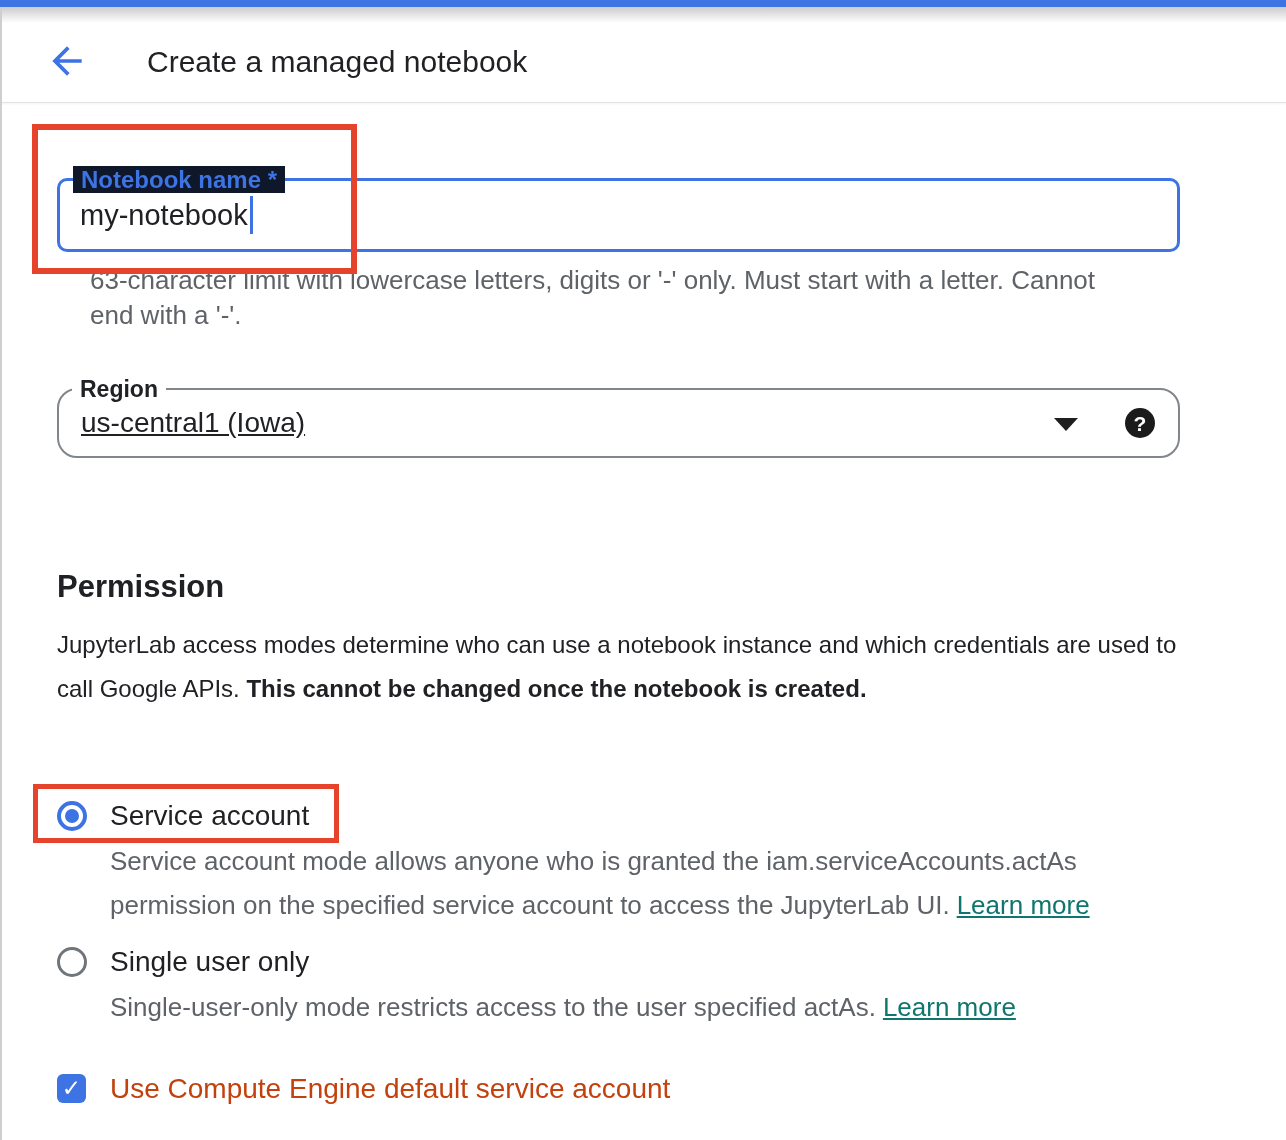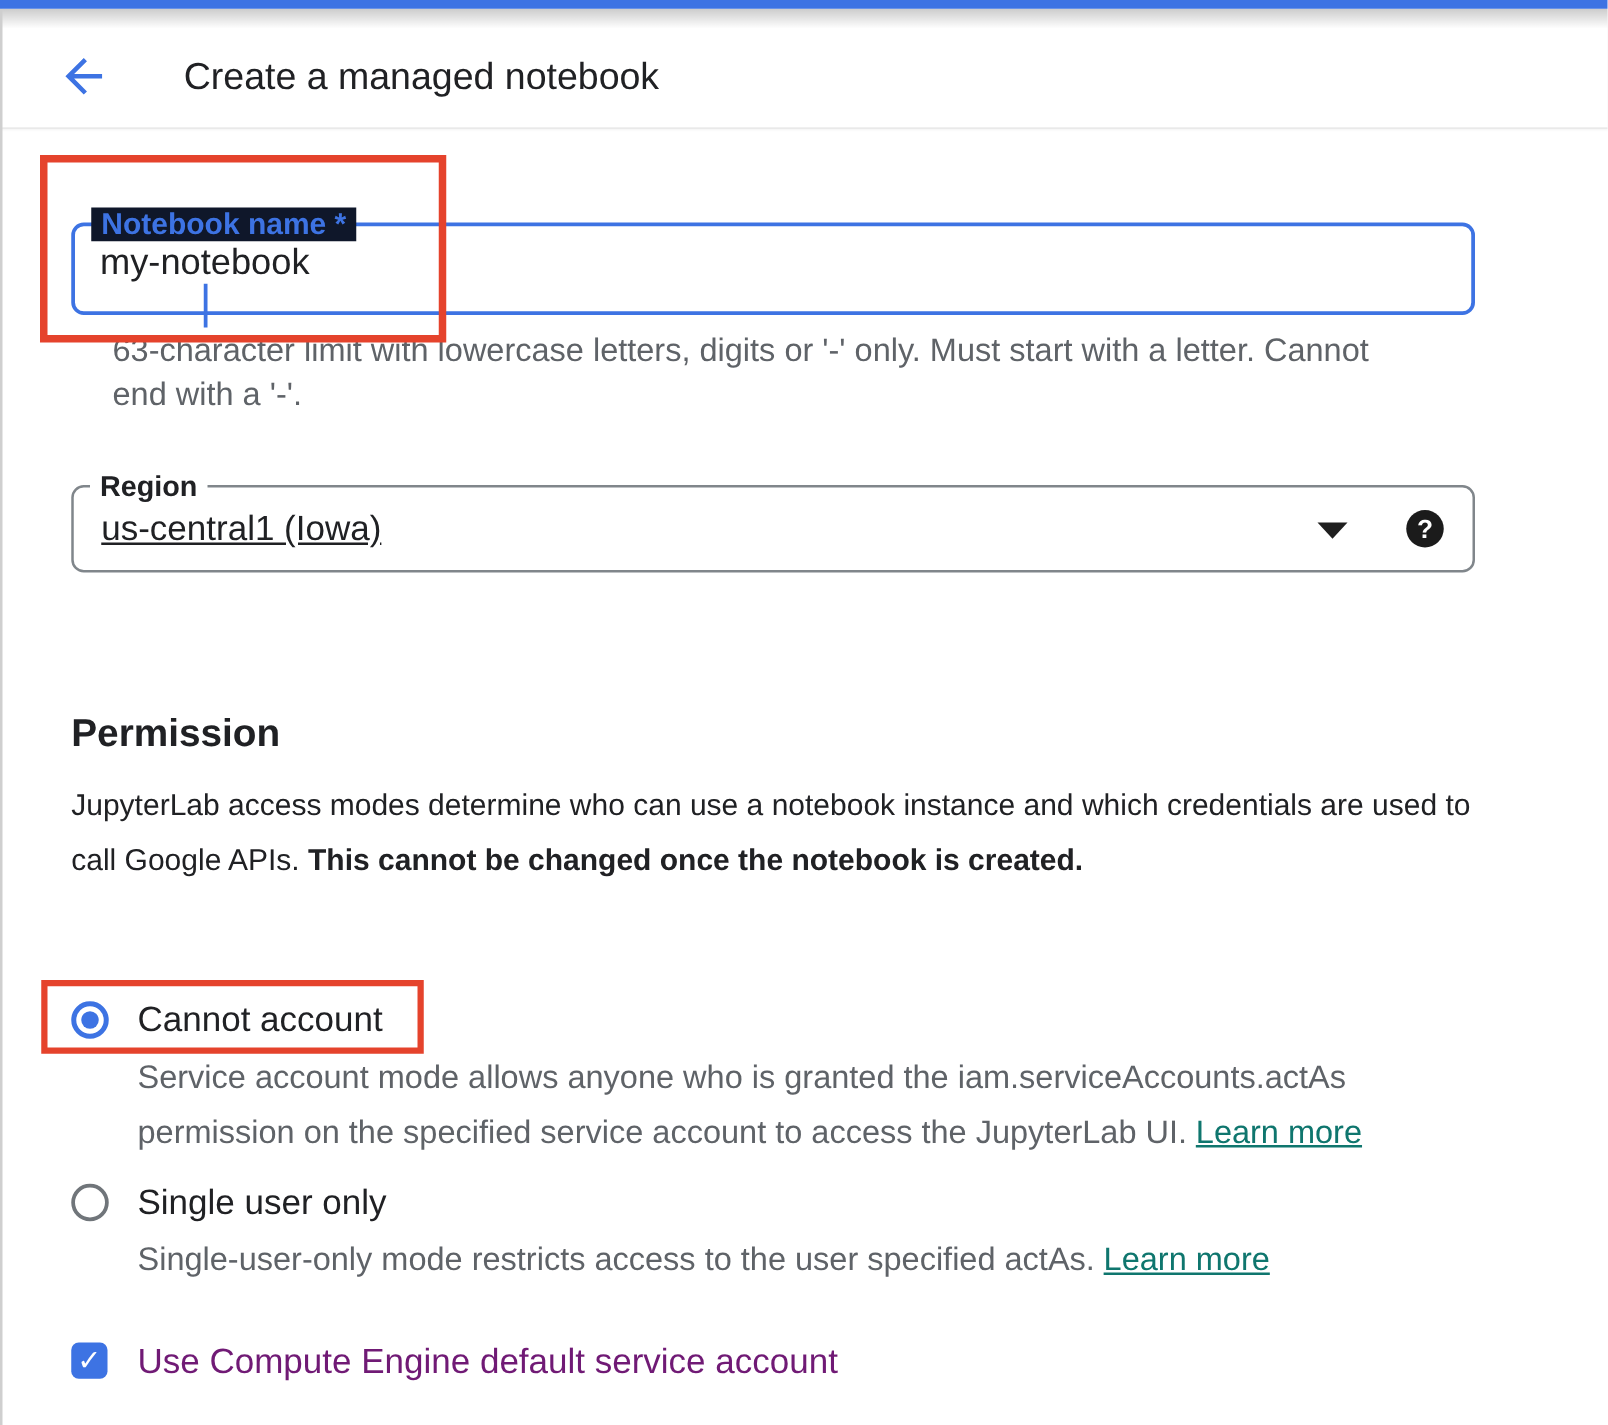--- a/index.html
+++ b/index.html
@@ -46,37 +46,37 @@
   .nb-field {
     position: absolute; left: 57px; top: 178px; width: 1123px; height: 74px;
     border: 3px solid #3d73e3; border-radius: 10px; background: #fff;
   }
   .nb-label {
     position: absolute; left: 13px; top: -15px; padding: 0 8px;
     background: #0f172a; color: #3d73e3;
     font-size: 24px; font-weight: 700; line-height: 27px; white-space: nowrap;
   }
   .nb-value-wrap {
-    position: absolute; left: 20px; top: 13px; height: 68px;
-    display: flex; align-items: center; flex-direction: column;
+    position: absolute; left: 20px; top: 0; height: 68px;
+    display: flex; align-items: center;
   }
   .nb-value { font-size: 29px; color: #202124; white-space: pre; }
   .text-cursor {
     display: inline-block; width: 3px; height: 38px; margin-left: 2px;
     background: #3d73e3;
   }
   .nb-helper {
     position: absolute; left: 78px; top: 263px; width: 1030px;
     font-size: 26px; line-height: 35px; color: #5f6368; margin-left: 12px;
   }
 
   
   .region-field {
     position: absolute; left: 57px; top: 388px; width: 1123px; height: 70px;
-    border: 2px solid #80868b; border-radius: 10px; background: #fff; cursor: pointer;
+    border: 2px solid #80868b; border-radius: 20px; background: #fff; cursor: pointer;
   }
   .region-label {
     position: absolute; left: 13px; top: -13px; padding: 0 8px;
     background: #ffffff; color: #202124;
     font-size: 23px; font-weight: 700; line-height: 25px; white-space: nowrap;
   }
   .region-value-wrap {
     position: absolute; left: 22px; top: 0; height: 66px;
     display: flex; align-items: center;
   }
@@ -129,21 +129,21 @@
 
   
   .checkbox {
     position: absolute; left: 57px; top: 1074px; width: 29px; height: 29px;
     border-radius: 6px; background: #3d73e3; cursor: pointer;
     display: flex; align-items: center; justify-content: center;
   }
   .check-glyph { color: #ffffff; font-size: 23px; font-weight: 700; line-height: 23px; }
   .cb-label {
     position: absolute; left: 110px; top: 1074px; height: 29px;
-    display: flex; align-items: center; font-size: 28px; color: #701a75;
+    display: flex; align-items: center; font-size: 28px; color: #c2410c;
     white-space: nowrap; cursor: pointer;
   }
 
   
   .annotation {
     position: absolute; border-style: solid; border-color: #e5432c;
     background: transparent; z-index: 50; pointer-events: none;
   }
   .annotation-1 { left: 32px; top: 124px; width: 325px; height: 150px; border-width: 6px; }
   .annotation-2 { left: 33px; top: 784px; width: 306px; height: 59px; border-width: 5px; }
@@ -184,21 +184,21 @@
     <span class="help-glyph">?</span>
   </button>
 </div>
 
 <h2 class="perm-heading">Permission</h2>
 <p class="perm-intro"><span>JupyterLab access modes determine who can use a notebook instance and which credentials are used to call Google APIs. </span><b>This cannot be changed once the notebook is created.</b></p>
 
 <div class="radio-outer radio-selected" style="left:57px; top:801px;">
   <div class="radio-dot"></div>
 </div>
-<div class="opt-label" style="top:801px;">Cannot account</div>
+<div class="opt-label" style="top:801px;">Service account</div>
 <div class="opt-desc" style="top:839px; width:1060px; line-height:44px;"><span>Service account mode allows anyone who is granted the iam.serviceAccounts.actAs permission on the specified service account to access the JupyterLab UI.</span><a class="learn-more">Learn more</a></div>
 
 <div class="radio-outer radio-unselected" style="left:57px; top:947px;"></div>
 <div class="opt-label" style="top:947px;">Single user only</div>
 <div class="opt-desc" style="top:992px; width:1060px; line-height:30px;"><span>Single-user-only mode restricts access to the user specified actAs.</span><a class="learn-more">Learn more</a></div>
 
 <div class="checkbox">
   <span class="check-glyph">✓</span>
 </div>
 <div class="cb-label">Use Compute Engine default service account</div>

